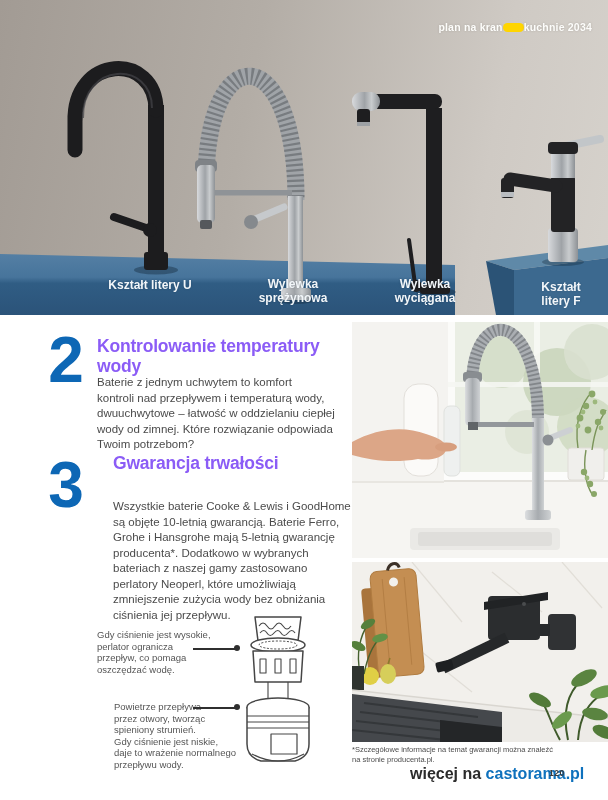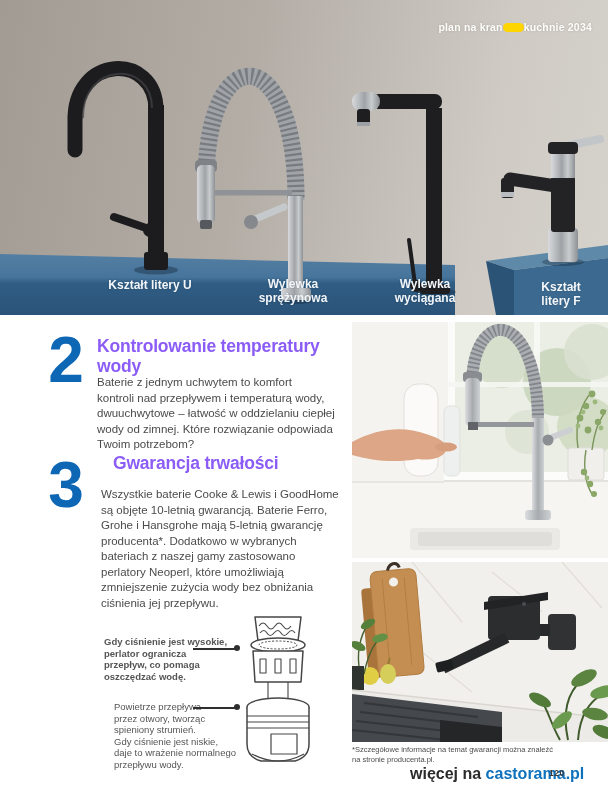--- a/index.html
+++ b/index.html
@@ -160,30 +160,30 @@
 <h2 class="abs sec-title pre" style="top:336px;margin:0;">Kontrolowanie temperatury
 wody</h2>
 <p class="abs sec-body pre" style="top:375px;margin:0;">Baterie z jednym uchwytem to komfort
 kontroli nad przepływem i temperaturą wody,
 dwuuchwytowe – łatwość w oddzielaniu ciepłej
 wody od zimnej. Które rozwiązanie odpowiada
 Twoim potrzebom?</p>
 
 <div class="abs big-num" style="top:455px;">3</div>
 <h2 class="abs sec-title" style="top:437px;margin:16px;">Gwarancja trwałości</h2>
-<p class="abs sec-body pre" style="top:483px;margin:4px;">Wszystkie baterie Cooke &amp; Lewis i GoodHome
+<p class="abs sec-body pre" style="top:483px;margin:16px;">Wszystkie baterie Cooke &amp; Lewis i GoodHome
 są objęte 10-letnią gwarancją. Baterie Ferro,
 Grohe i Hansgrohe mają 5-letnią gwarancję
 producenta*. Dodatkowo w wybranych
 bateriach z naszej gamy zastosowano
 perlatory Neoperl, które umożliwiają
 zmniejszenie zużycia wody bez obniżania
 ciśnienia jej przepływu.</p>
 
-<p class="abs annot pre" style="top:629px;margin:7px;font-weight:bold;">Gdy ciśnienie jest wysokie,
+<p class="abs annot pre" style="top:629px;margin:0;">Gdy ciśnienie jest wysokie,
 perlator ogranicza
 przepływ, co pomaga
 oszczędzać wodę.</p>
 <p class="abs annot pre" style="top:684px;margin:17px;">Powietrze przepływa
 przez otwory, tworząc
 spieniony strumień.
 Gdy ciśnienie jest niskie,
 daje to wrażenie normalnego
 przepływu wody.</p>
 

